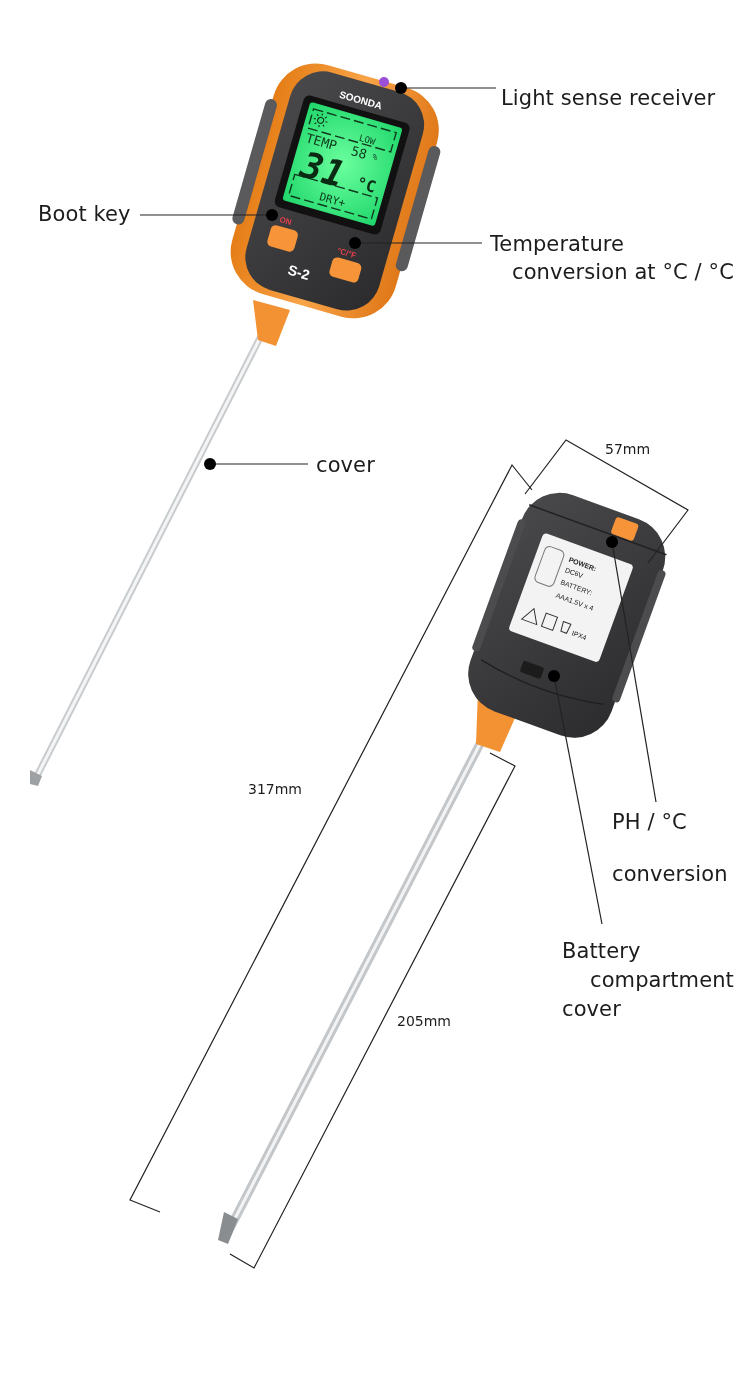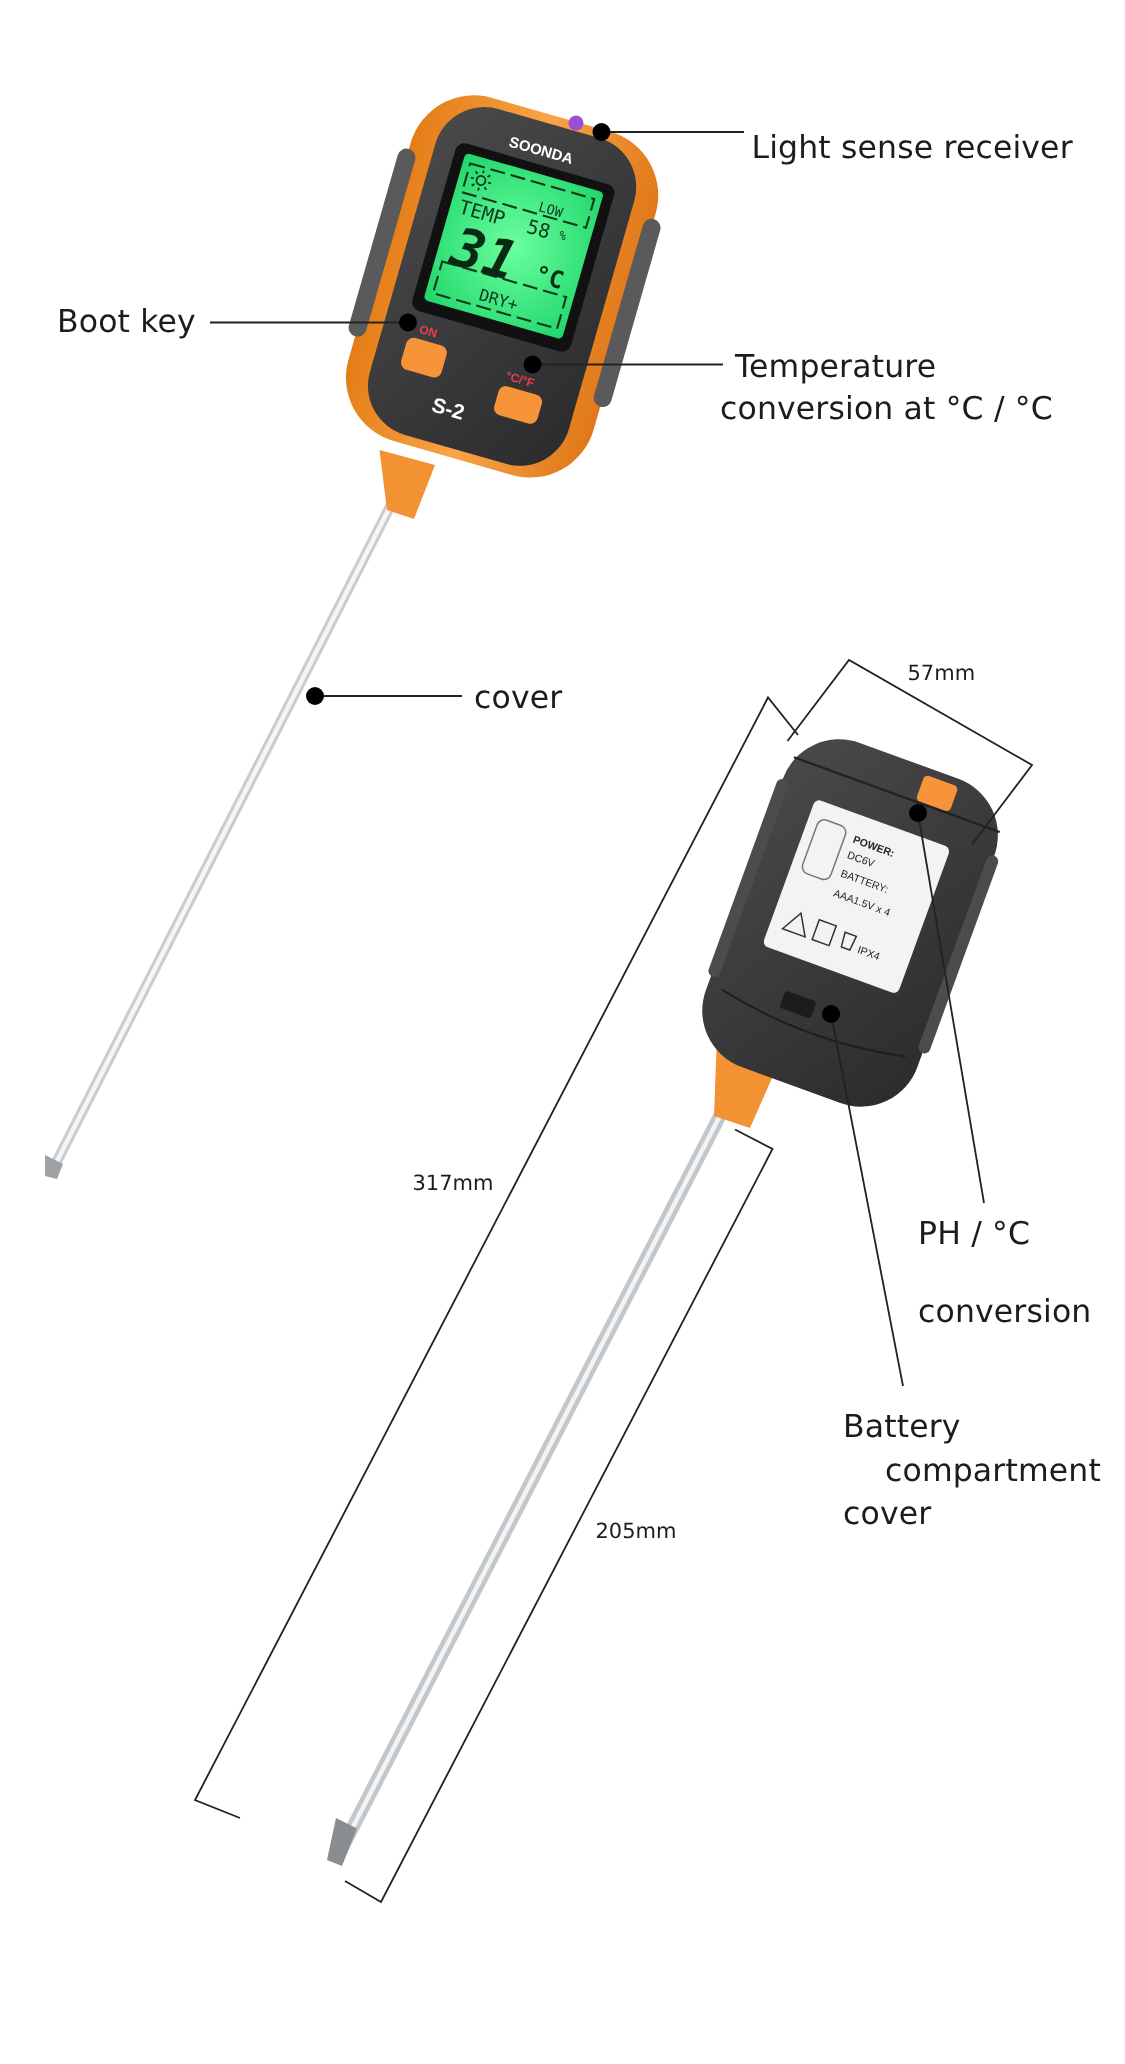--- a/index.html
+++ b/index.html
@@ -151,25 +151,25 @@
 
       <polyline points="532,490 512,465 130,1200 160,1212"></polyline>
 
       <polyline points="490,753 515,766 254,1268 230,1254"></polyline>
     </g>
   </svg>
 
   <div class="label" style="left:501px; top:84px;">Light sense receiver</div>
   <div class="label" style="left:38px; top:200px;">Boot key</div>
   <div class="label" style="left:490px; top:230px;">Temperature</div>
-  <div class="label" style="left:480px; top:258px;">conversion at °C / °C</div>
+  <div class="label" style="left:512px; top:258px;">conversion at °C / °C</div>
   <div class="label" style="left:316px; top:451px;">cover</div>
   <div class="label" style="left:612px; top:808px;">PH / °C</div>
   <div class="label" style="left:612px; top:860px;">conversion</div>
   <div class="label" style="left:562px; top:937px;">Battery</div>
   <div class="label" style="left:590px; top:966px;">compartment</div>
   <div class="label" style="left:562px; top:995px;">cover</div>
 
   <div class="dim" style="left:605px; top:436px;">57mm</div>
-  <div class="dim" style="left:248px; top:776px;margin-left:27px;">317mm</div>
+  <div class="dim" style="left:248px; top:776px;">317mm</div>
   <div class="dim" style="left:397px; top:1008px;">205mm</div>
 
 </div>
 
 </body></html>

